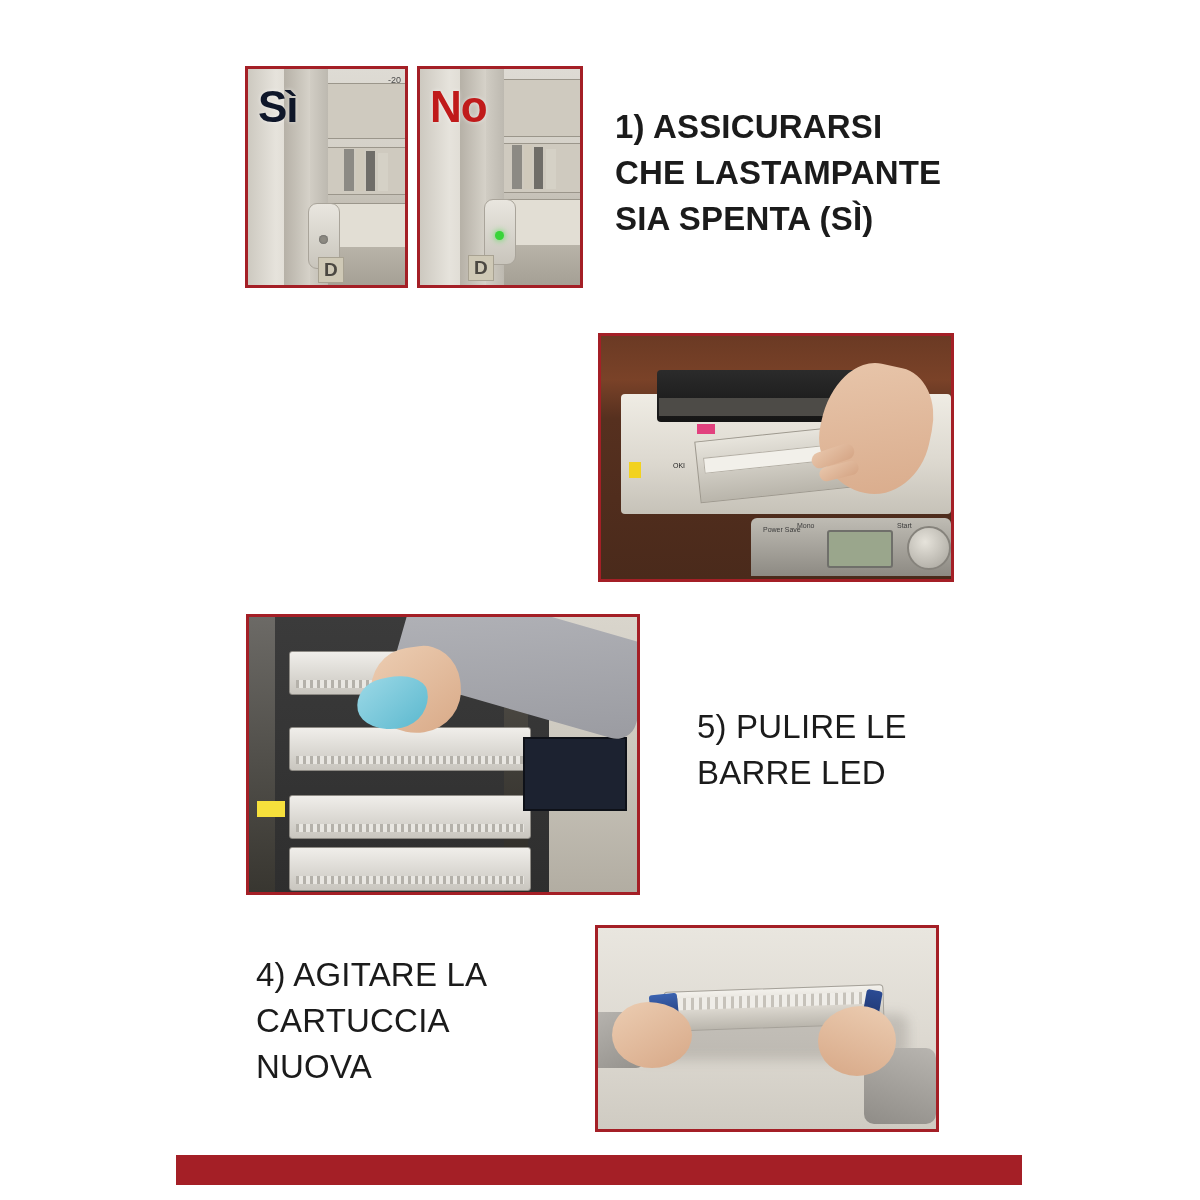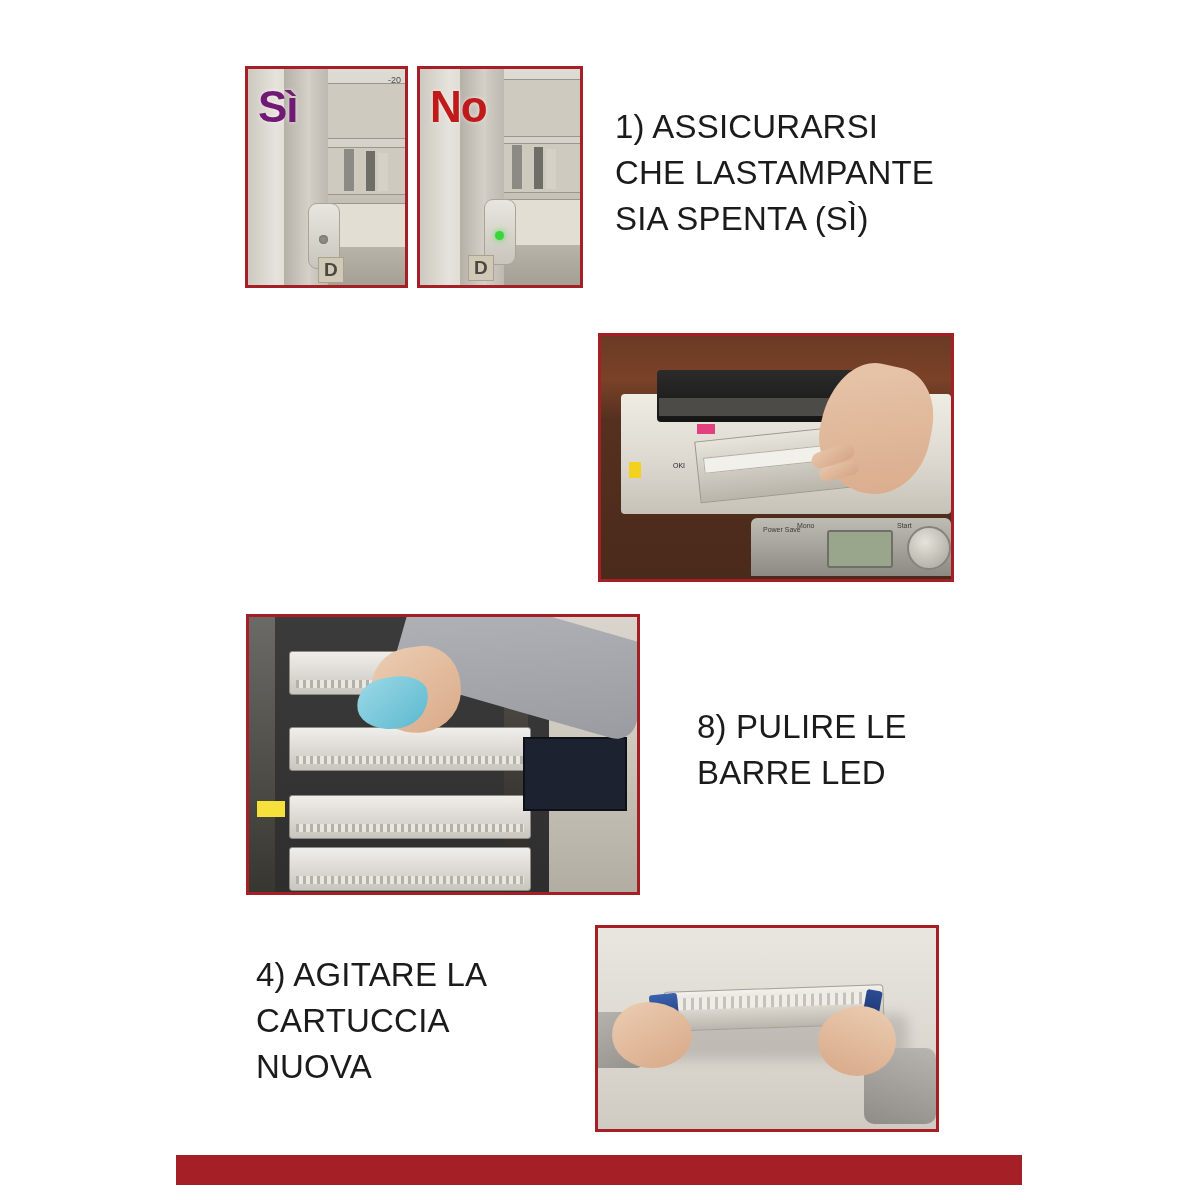--- a/index.html
+++ b/index.html
@@ -91,39 +91,39 @@
   .led.on  { background: #39d43a; box-shadow: 0 0 6px #49e24a; }
 
   .tag-si, .tag-no {
     position: absolute;
     font-weight: bold;
     font-size: 44px;
     line-height: 44px;
     letter-spacing: -1px;
     text-shadow: 0 0 4px rgba(255,255,255,.55);
   }
-  .tag-si { color: #701a75; left: 10px; top: 16px; }
+  .tag-si { color: #0f172a; left: 10px; top: 16px; }
   .tag-no { color: #c01a1a; left: 10px; top: 16px; }
 
   .d-label {
     position: absolute;
     font-size: 19px;
     font-weight: bold;
     color: #4b4842;
     background: #cfc9b6;
     padding: 1px 5px;
     border: 1px solid #a8a292;
   }
   .small-num {
     position: absolute;
     font-size: 9px;
     color: #4a4a4a;
   }
 
-  #text-step1 { left: 615px; top: 104px; width: 400px; }
+  #text-step1 { left: 615px; top: 104px; width: 400px; font-weight: bold; }
 
   
   #text-step2 { left: 248px; top: 385px; width: 400px; }
   #photo-step2 { left: 598px; top: 333px; width: 356px; height: 249px; }
 
   .p2-desk {
     position: absolute; left:0; top:0; right:0; bottom:0;
     background: linear-gradient(180deg,#6b3a24 0%, #7a4228 18%, #56301f 34%, #4a2a1b 100%);
   }
   .p2-printer-body {
@@ -390,21 +390,21 @@
     <div class="p3-tray" style="top:230px;">
         <div class="dots"></div>
       </div>
     <div class="p3-yellow"></div>
     <div class="p3-monitor"></div>
     <div class="p3-arm"></div>
     <div class="p3-hand"></div>
     <div class="p3-cloth"></div>
   </div>
 
-  <div class="step-text" id="text-step3">8) PULIRE LE
+  <div class="step-text" id="text-step3">5) PULIRE LE
 BARRE LED</div>
 
   <div class="step-text" id="text-step4">4) AGITARE LA
 CARTUCCIA
 NUOVA</div>
 
   <div class="photo" id="photo-step4">
     <div class="p4-bg"></div>
     <div class="p4-shadow"></div>
     <div class="p4-cart">

